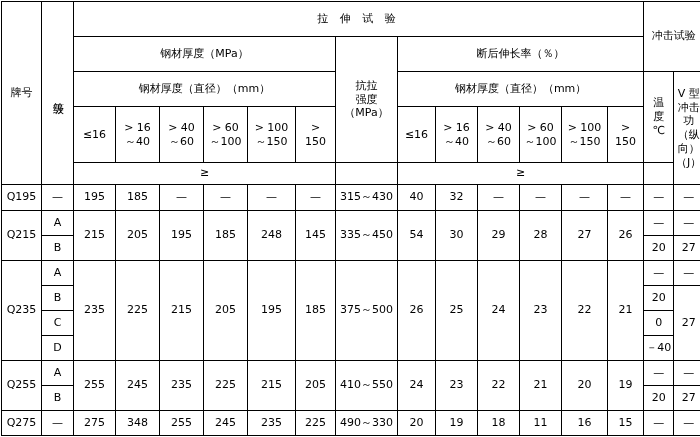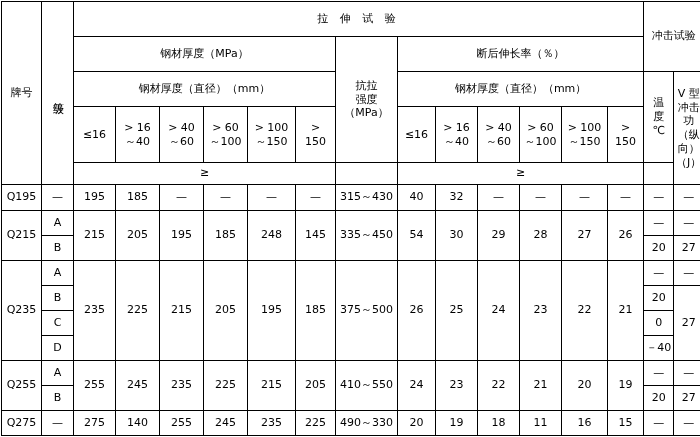--- a/index.html
+++ b/index.html
@@ -260,21 +260,21 @@
   <tr style="height:25px">
     <td>B</td>
     <td>20</td>
     <td>27</td>
   </tr>
 
   <tr style="height:25px">
     <td>Q275</td>
     <td>—</td>
     <td>275</td>
-    <td>140</td>
+    <td>348</td>
     <td>255</td>
     <td>245</td>
     <td>235</td>
     <td>225</td>
     <td>490～330</td>
     <td>20</td>
     <td>19</td>
     <td>18</td>
     <td>11</td>
     <td>16</td>

